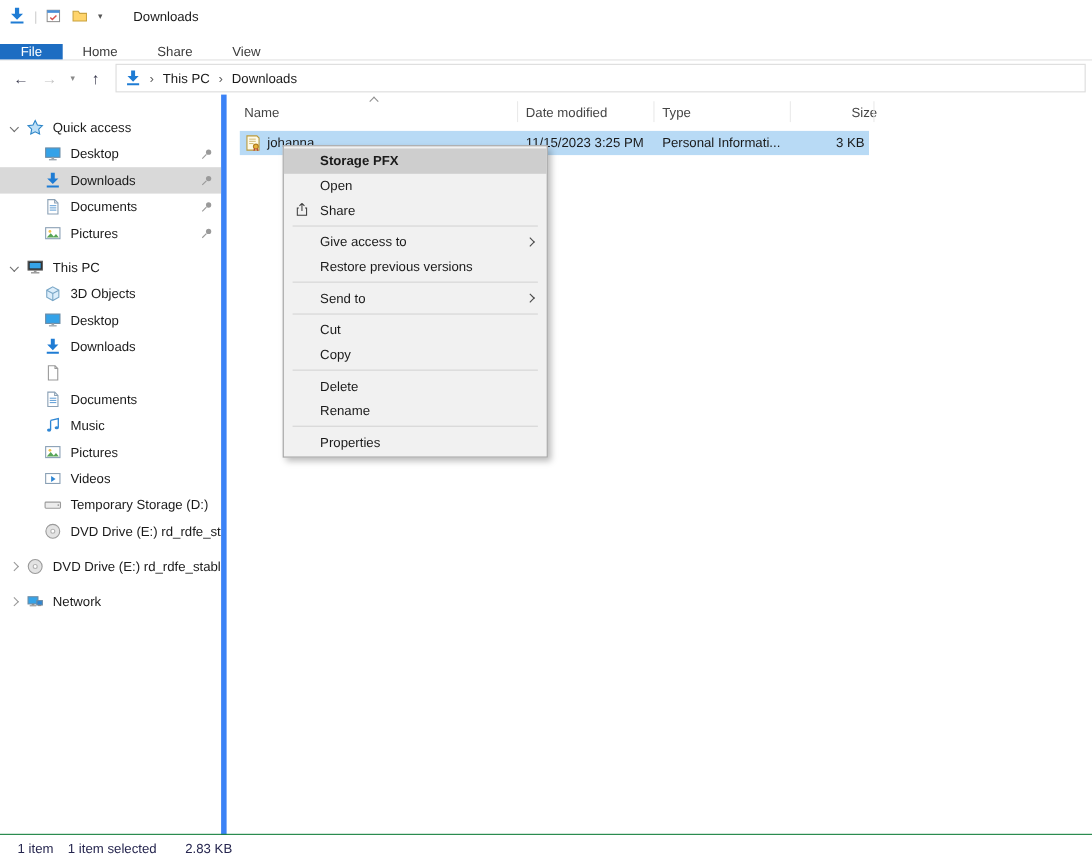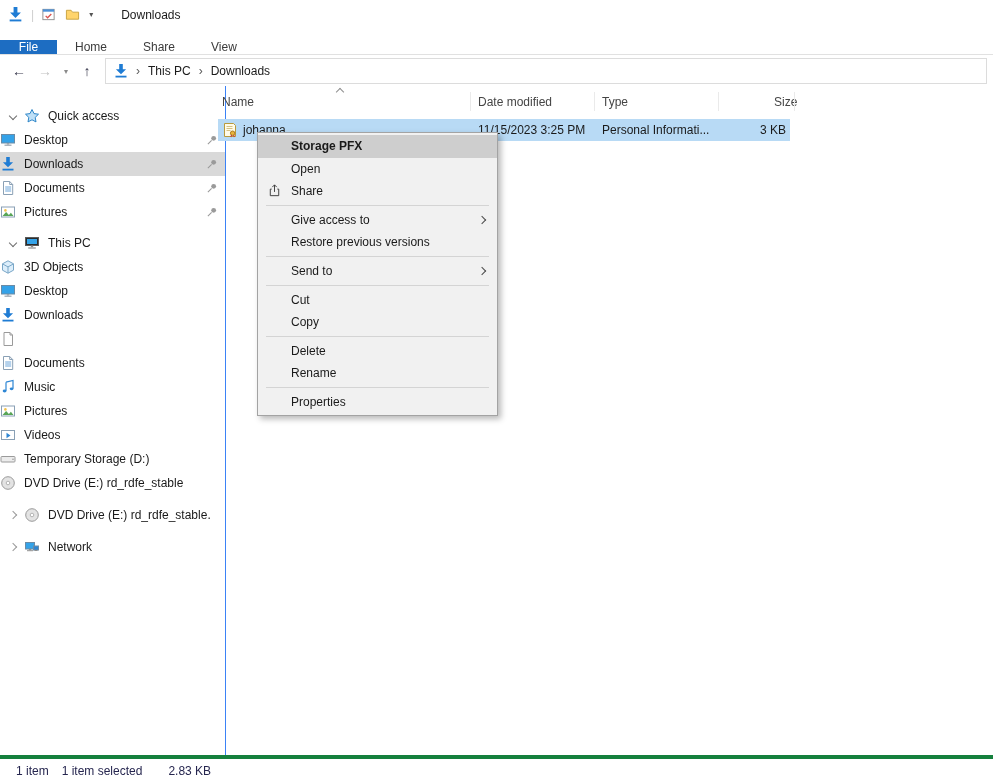--- a/index.html
+++ b/index.html
@@ -23,25 +23,25 @@
   .addressbar{position:absolute;top:56px;left:0;right:0;height:30px;display:flex;align-items:center;padding:0 6px;}
   .nav{width:26px;text-align:center;font-size:14px;color:#35354a;}
   .nav.disabled{color:#c3c3c3;}
   .nav.small{width:16px;font-size:8px;color:#8a8a8a;}
   .crumbs{flex:1;height:24px;border:1px solid #dcdcdc;background:#fff;display:flex;align-items:center;padding:0 4px;margin-left:5px;}
   .crumb-ic{width:16px;height:16px;margin:0 3px;}
   .crumb-sep{font-size:12px;color:#5a5a5a;padding:0 4px;}
   .crumb{padding:0 4px;}
 
   
-  .sidebar{position:absolute;top:86px;bottom:24px;left:0;width:226px;border-right:1px solid #3b82f6;
+  .sidebar{position:absolute;top:86px;bottom:24px;left:0;width:206px;border-right:5px solid #3b82f6;
            padding-top:18px;box-sizing:border-box;overflow:hidden;}
   .ti{position:relative;height:24px;display:flex;align-items:center;}
   .lvl0{padding-left:24px;}
-  .lvl1{}
+  .lvl1{padding-left:40px;}
   .ti .lbl{margin-left:8px;white-space:nowrap;overflow:hidden;}
   .gap7{margin-top:7px;}
   .gap8{margin-top:8px;}
   .chev{position:absolute;left:10px;top:9px;width:5px;height:5px;
         border-right:1.4px solid #6e6e6e;border-bottom:1.4px solid #6e6e6e;}
   .chev.down{transform:rotate(45deg);}
   .chev.right{transform:rotate(-45deg);border-color:#9a9a9a;}
   .ic{width:16px;height:16px;flex:0 0 16px;}
   .pin{position:absolute;right:7px;top:6px;width:12px;height:12px;}
   .sel{background:var(--sidebar-sel,#d9d9d9);}
@@ -70,21 +70,21 @@
          padding:2px 0;z-index:5;}
   .mi{position:relative;height:22px;line-height:22px;padding-left:33px;}
   .mi.def{height:23px;line-height:23px;font-weight:bold;background:var(--menu-hl,#cecece);}
   .msep{height:1px;background:#d4d4d4;margin:3px 8px;}
   .mic{position:absolute;left:9px;top:3px;width:15px;height:15px;}
   .mi.sub::after{content:"";position:absolute;right:12px;top:8px;width:5px;height:5px;
                  border-right:1.4px solid #4a4a4a;border-top:1.4px solid #4a4a4a;transform:rotate(45deg);}
 
   
   .statusbar{position:absolute;left:0;right:0;bottom:0;height:24px;display:flex;align-items:center;
-             padding-left:16px;color:#26264f;border-top:4px solid #15803d;}
+             padding-left:16px;color:#26264f;border-top:1px solid #15803d;}
   .sb2{margin-left:13px;}
   .sb3{margin-left:26px;}
 
   .defs{position:absolute;width:0;height:0;overflow:hidden;}
 </style>
 </head>
 <body>
 
 <svg class="defs" aria-hidden="true">
   <symbol id="i-downloads" viewBox="0 0 16 16">

